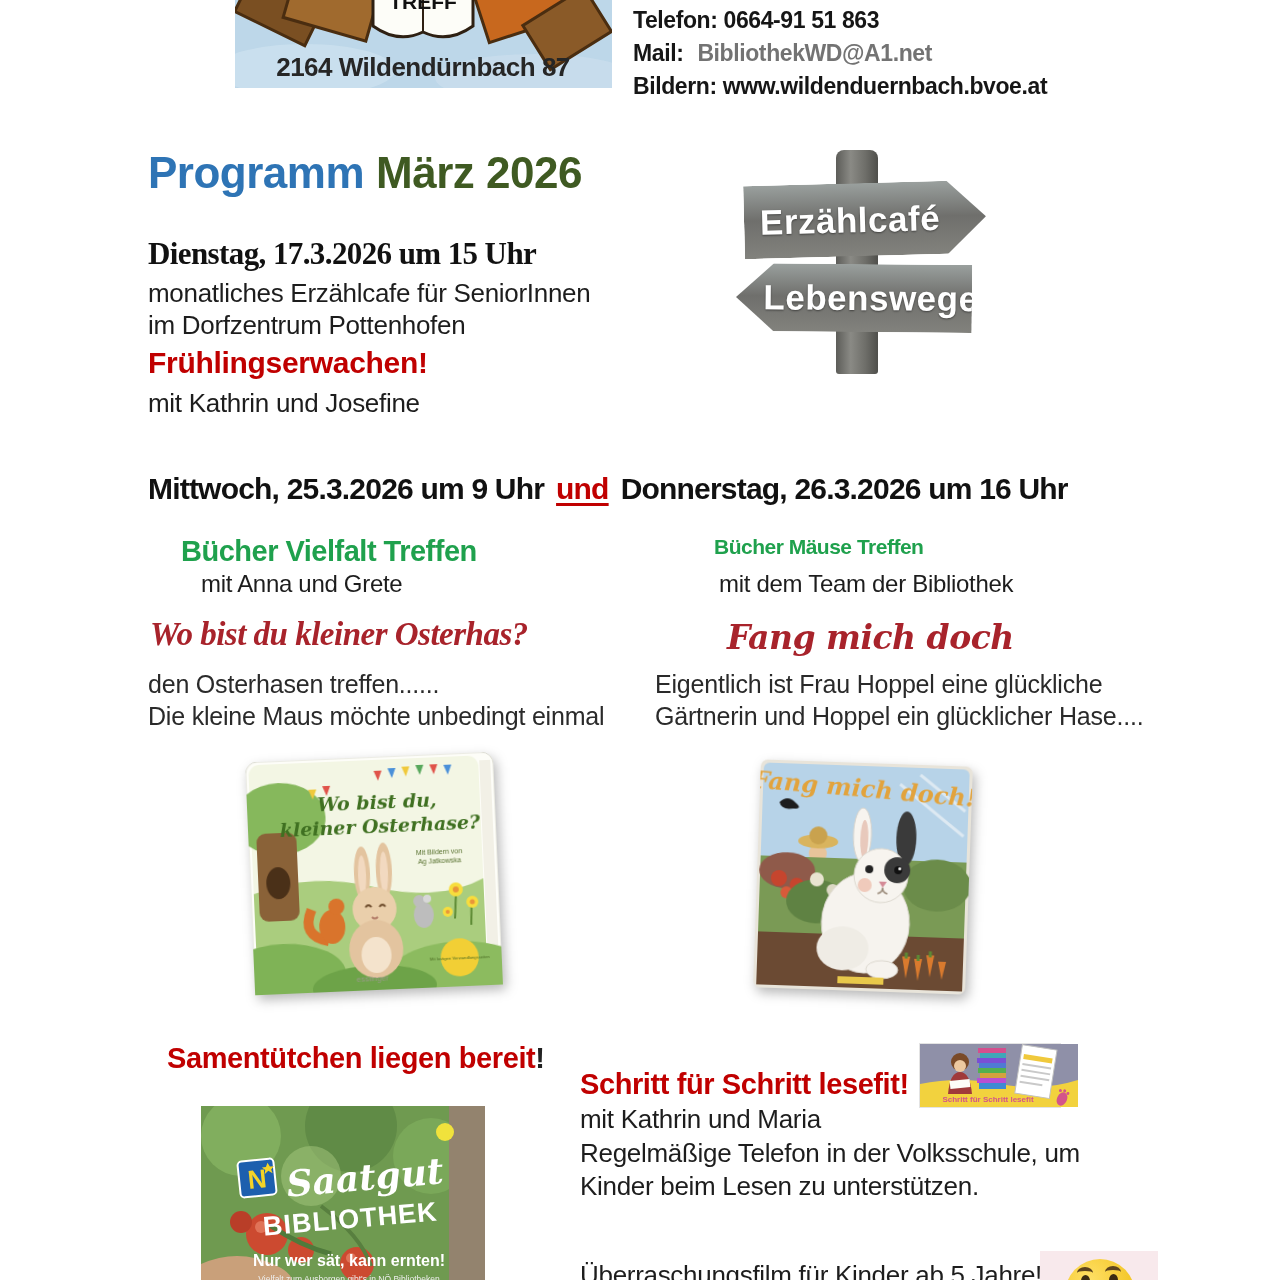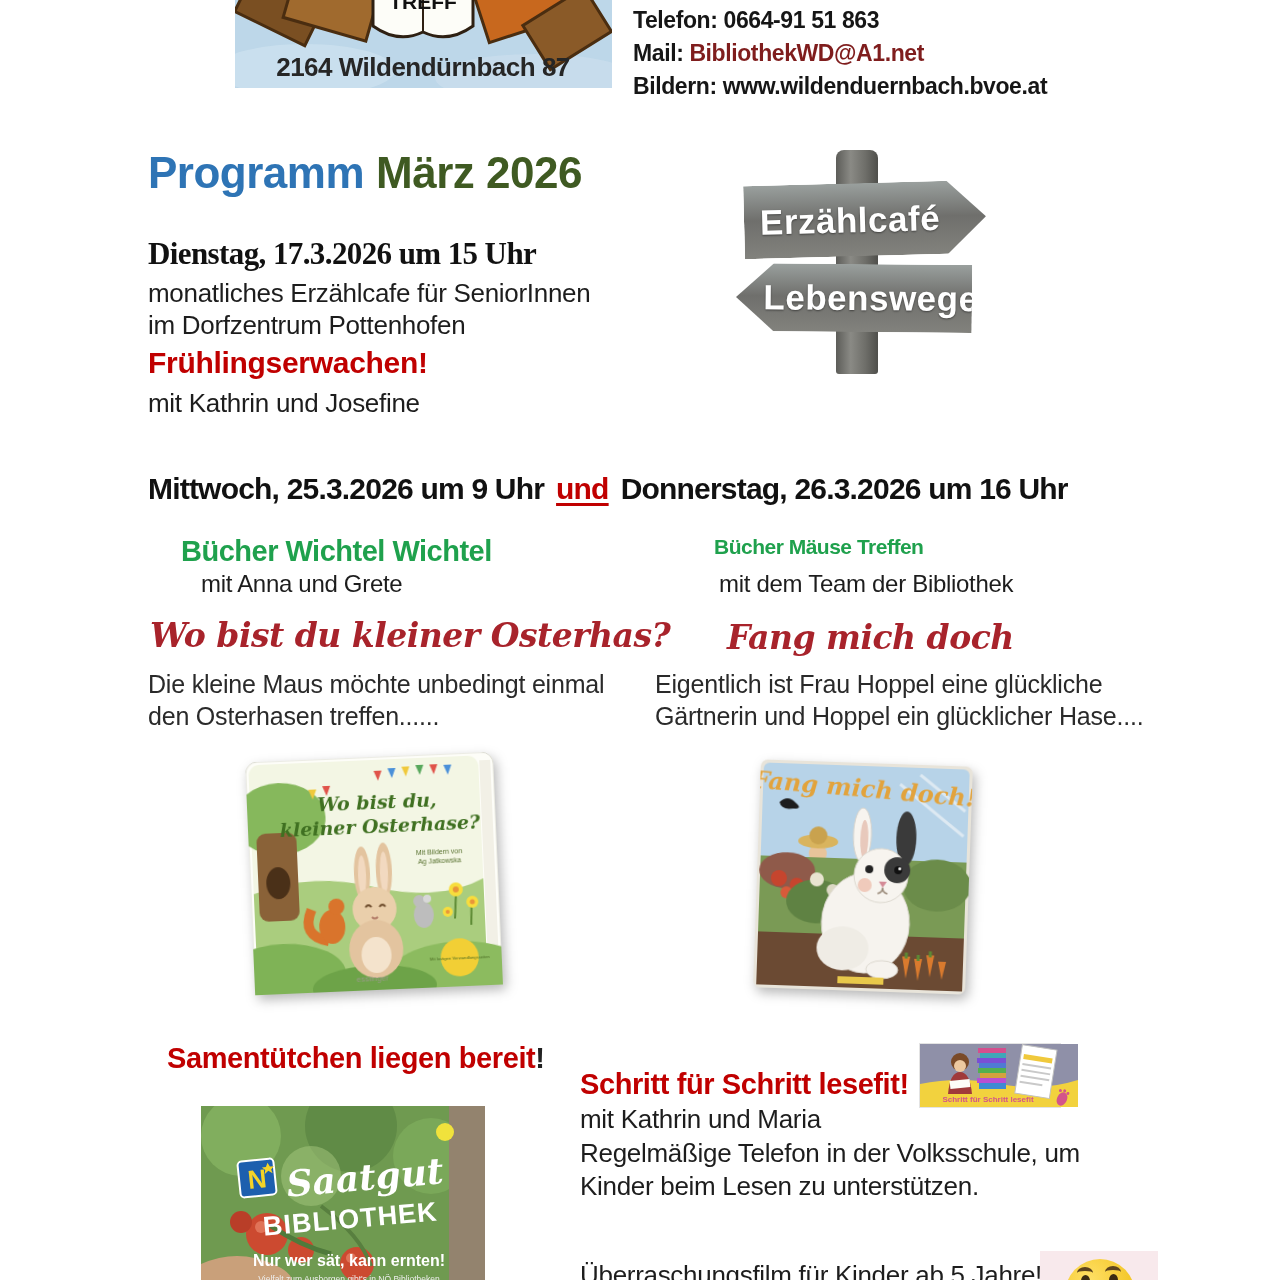--- a/index.html
+++ b/index.html
@@ -4,21 +4,21 @@
 <style>
   html,body{margin:0;padding:0;background:#fff;}
   .page{position:relative;width:1280px;height:1280px;background:#ffffff;overflow:hidden;
         font-family:"Liberation Sans",sans-serif;color:#1d1d1d;}
   .abs{position:absolute;}
 
   
   .logo-box{left:235px;top:0;width:377px;height:76px;}
   .contact{left:633px;top:4px;font-size:23px;font-weight:bold;line-height:33px;letter-spacing:-0.4px;color:#161616;}
   .contact .lbl{color:#161616;}
-  .contact .link{color:#7f1d1d;text-decoration:none;}
+  .contact .link{color:#737373;text-decoration:none;margin-left:8px;}
 
   
   .prog-title{left:148px;top:148px;font-size:44px;font-weight:bold;letter-spacing:-0.5px;}
   .prog-title .w1{color:#2E74B5;}
   .prog-title .w2{color:#3F5A22;margin-left:12px;}
 
   
   .ev1-date{left:148px;top:236px;font-size:31px;font-weight:bold;letter-spacing:-0.6px;color:#111;font-family:Liberation Serif, serif;}
   .ev1-l1{left:148px;top:278px;font-size:26px;letter-spacing:-0.3px;}
   .ev1-l2{left:148px;top:310px;font-size:26px;letter-spacing:-0.3px;}
@@ -42,21 +42,21 @@
   
   .ev2-date{left:148px;top:472px;font-size:30px;font-weight:bold;letter-spacing:-0.8px;color:#111;white-space:nowrap;}
   .ev2-date .und{color:#C00000;text-decoration:underline;text-decoration-thickness:3px;text-underline-offset:4px;margin:0 12px;}
 
   
   .colL-title{left:181px;top:535px;font-size:29px;font-weight:bold;color:#1FA14D;letter-spacing:-0.5px;}
   .colL-hosts{left:201px;top:570px;font-size:24px;letter-spacing:-0.3px;}
   .colR-title{left:714px;top:535px;font-size:21px;font-weight:bold;color:#1FA14D;letter-spacing:-0.5px;}
   .colR-hosts{left:719px;top:570px;font-size:24px;letter-spacing:-0.3px;}
   .script{font-family:"DejaVu Serif",serif;font-style:italic;font-weight:bold;color:#A8232B;font-size:33px;letter-spacing:-0.5px;}
-  .scriptL{left:150px;top:616px;}
+  .scriptL{left:150px;top:616px;font-family:Liberation Serif, serif;}
   .scriptR{left:727px;top:618px;}
   .paraL{left:148px;top:668px;font-size:25px;line-height:32px;color:#2a2a2a;letter-spacing:-0.2px;}
   .paraR{left:655px;top:668px;font-size:25px;line-height:32px;color:#2a2a2a;letter-spacing:-0.2px;}
 
   
   .bookL{left:250px;top:757px;width:248px;height:233px;transform:rotate(-2.5deg);
          filter:drop-shadow(3px 5px 6px rgba(0,0,0,.28));}
   .bookR{left:757px;top:763px;width:212px;height:228px;transform:rotate(2deg);
          filter:drop-shadow(3px 5px 6px rgba(0,0,0,.28));}
 
@@ -154,31 +154,31 @@
     </div>
     <div class="sp-sign sp-bottom">
       <span>Lebenswege</span>
     </div>
   </div>
 
   <div class="abs ev2-date">
     <span>Mittwoch, 25.3.2026 um 9 Uhr</span><span class="und">und</span><span>Donnerstag, 26.3.2026 um 16 Uhr</span>
   </div>
 
-  <div class="abs colL-title">Bücher Wichtel Wichtel</div>
+  <div class="abs colL-title">Bücher Vielfalt Treffen</div>
   <div class="abs colL-hosts">mit Anna und Grete</div>
   <div class="abs colR-title">Bücher Mäuse Treffen</div>
   <div class="abs colR-hosts">mit dem Team der Bibliothek</div>
 
   <div class="abs script scriptL">Wo bist du kleiner Osterhas?</div>
   <div class="abs script scriptR">Fang mich doch</div>
 
   <div class="abs paraL">
+    <div>den Osterhasen treffen......</div>
     <div>Die kleine Maus möchte unbedingt einmal</div>
-    <div>den Osterhasen treffen......</div>
   </div>
   <div class="abs paraR">
     <div>Eigentlich ist Frau Hoppel eine glückliche</div>
     <div>Gärtnerin und Hoppel ein glücklicher Hase....</div>
   </div>
 
   <div class="abs bookL">
     <svg width="248" height="233" viewBox="0 0 248 233">
       <rect x="0" y="0" width="248" height="233" rx="12" fill="#fdfdf8" stroke="#dcdcd2"></rect>
       <rect x="234" y="8" width="11" height="218" fill="#f2f0e6"></rect>

